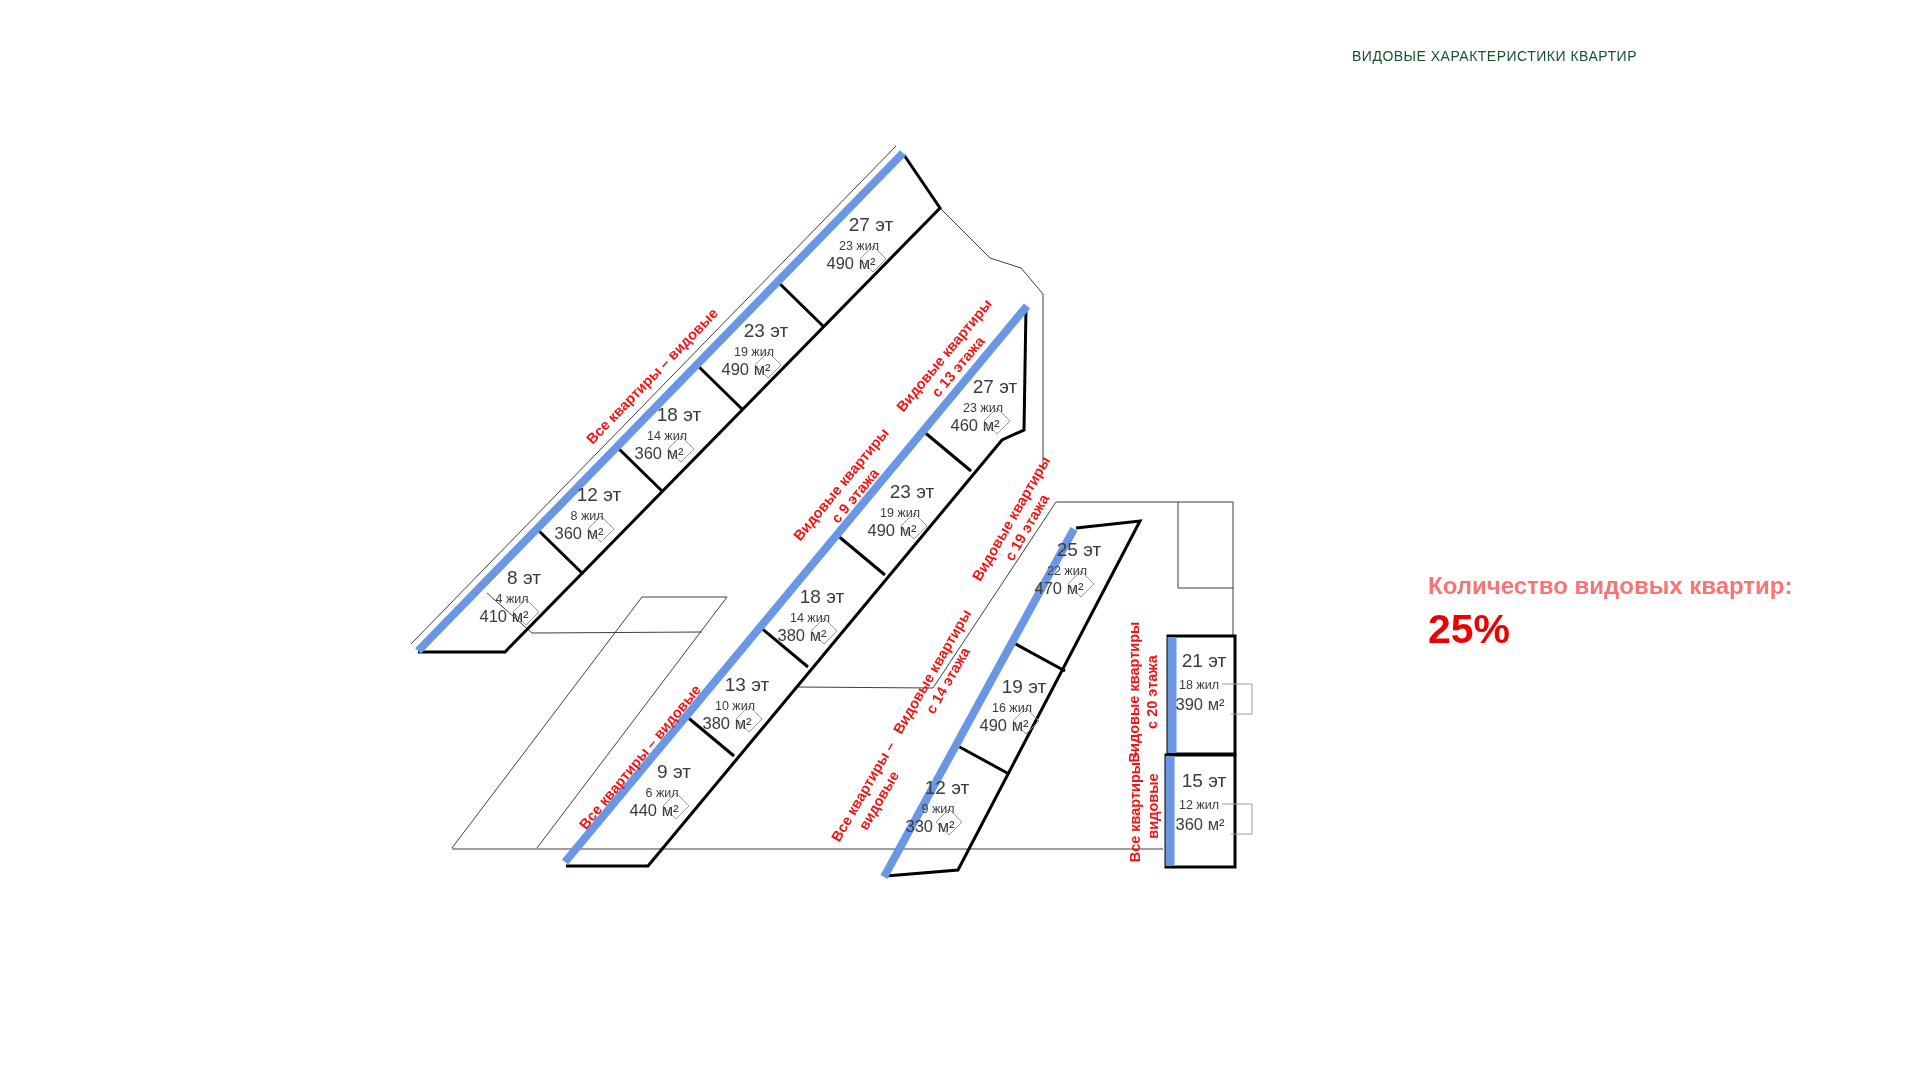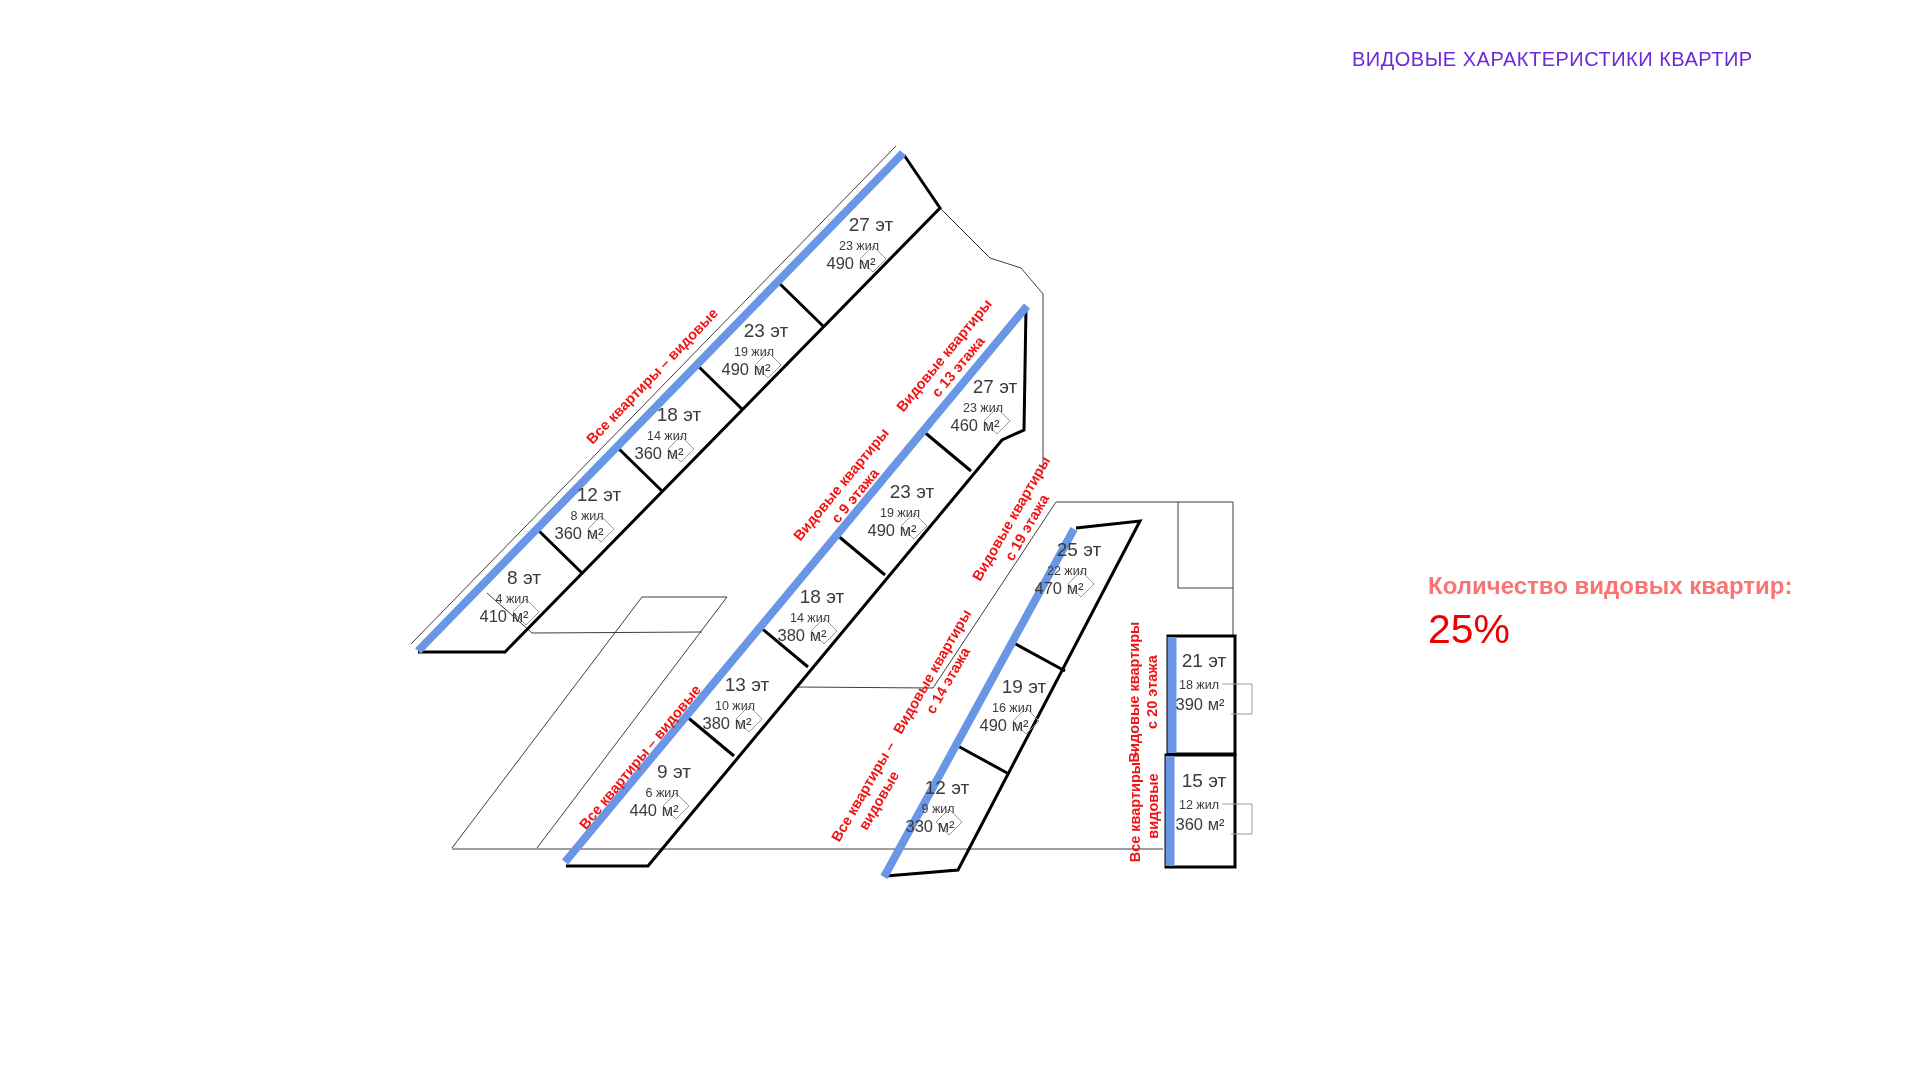--- a/index.html
+++ b/index.html
@@ -1,24 +1,24 @@
 <!DOCTYPE html>
 <html><head>
 <meta charset="utf-8">
 <style>
   html,body{margin:0;padding:0;background:#ffffff;}
   body{width:1920px;height:1080px;position:relative;font-family:"Liberation Sans",sans-serif;overflow:hidden;}
 
   .page-title{
     position:absolute;left:1352px;top:48px;
-    font-size:20px;letter-spacing:.5px;color:#6d28d9;white-space:nowrap;
+    font-size:14px;letter-spacing:.5px;color:#14532d;white-space:nowrap;
   }
   .summary{position:absolute;left:1428px;top:572px;}
   .summary-label{font-size:24px;font-weight:bold;color:#fb7373;white-space:nowrap;}
-  .summary-value{font-size:41px;font-weight:normal;color:#ee0000;margin-top:6px;}
+  .summary-value{font-size:41px;font-weight:bold;color:#ee0000;margin-top:6px;}
 
   svg{position:absolute;left:0;top:0;}
   .ghost{stroke:#3f3f3f;stroke-width:1;fill:none;}
   .thick{stroke:#000000;stroke-width:3;fill:none;stroke-linejoin:miter;}
   .blueband{stroke:#6997e6;stroke-width:8;fill:none;}
   .bluebar{stroke:#6997e6;stroke-width:9;fill:none;}
   .leader{stroke:#9a9a9a;stroke-width:1;fill:none;}
   text.et{font-size:19px;fill:#3b3b3b;text-anchor:middle;}
   text.zhil{font-size:12.5px;fill:#3b3b3b;text-anchor:middle;}
   text.m2{font-size:16.5px;fill:#3b3b3b;text-anchor:middle;}

